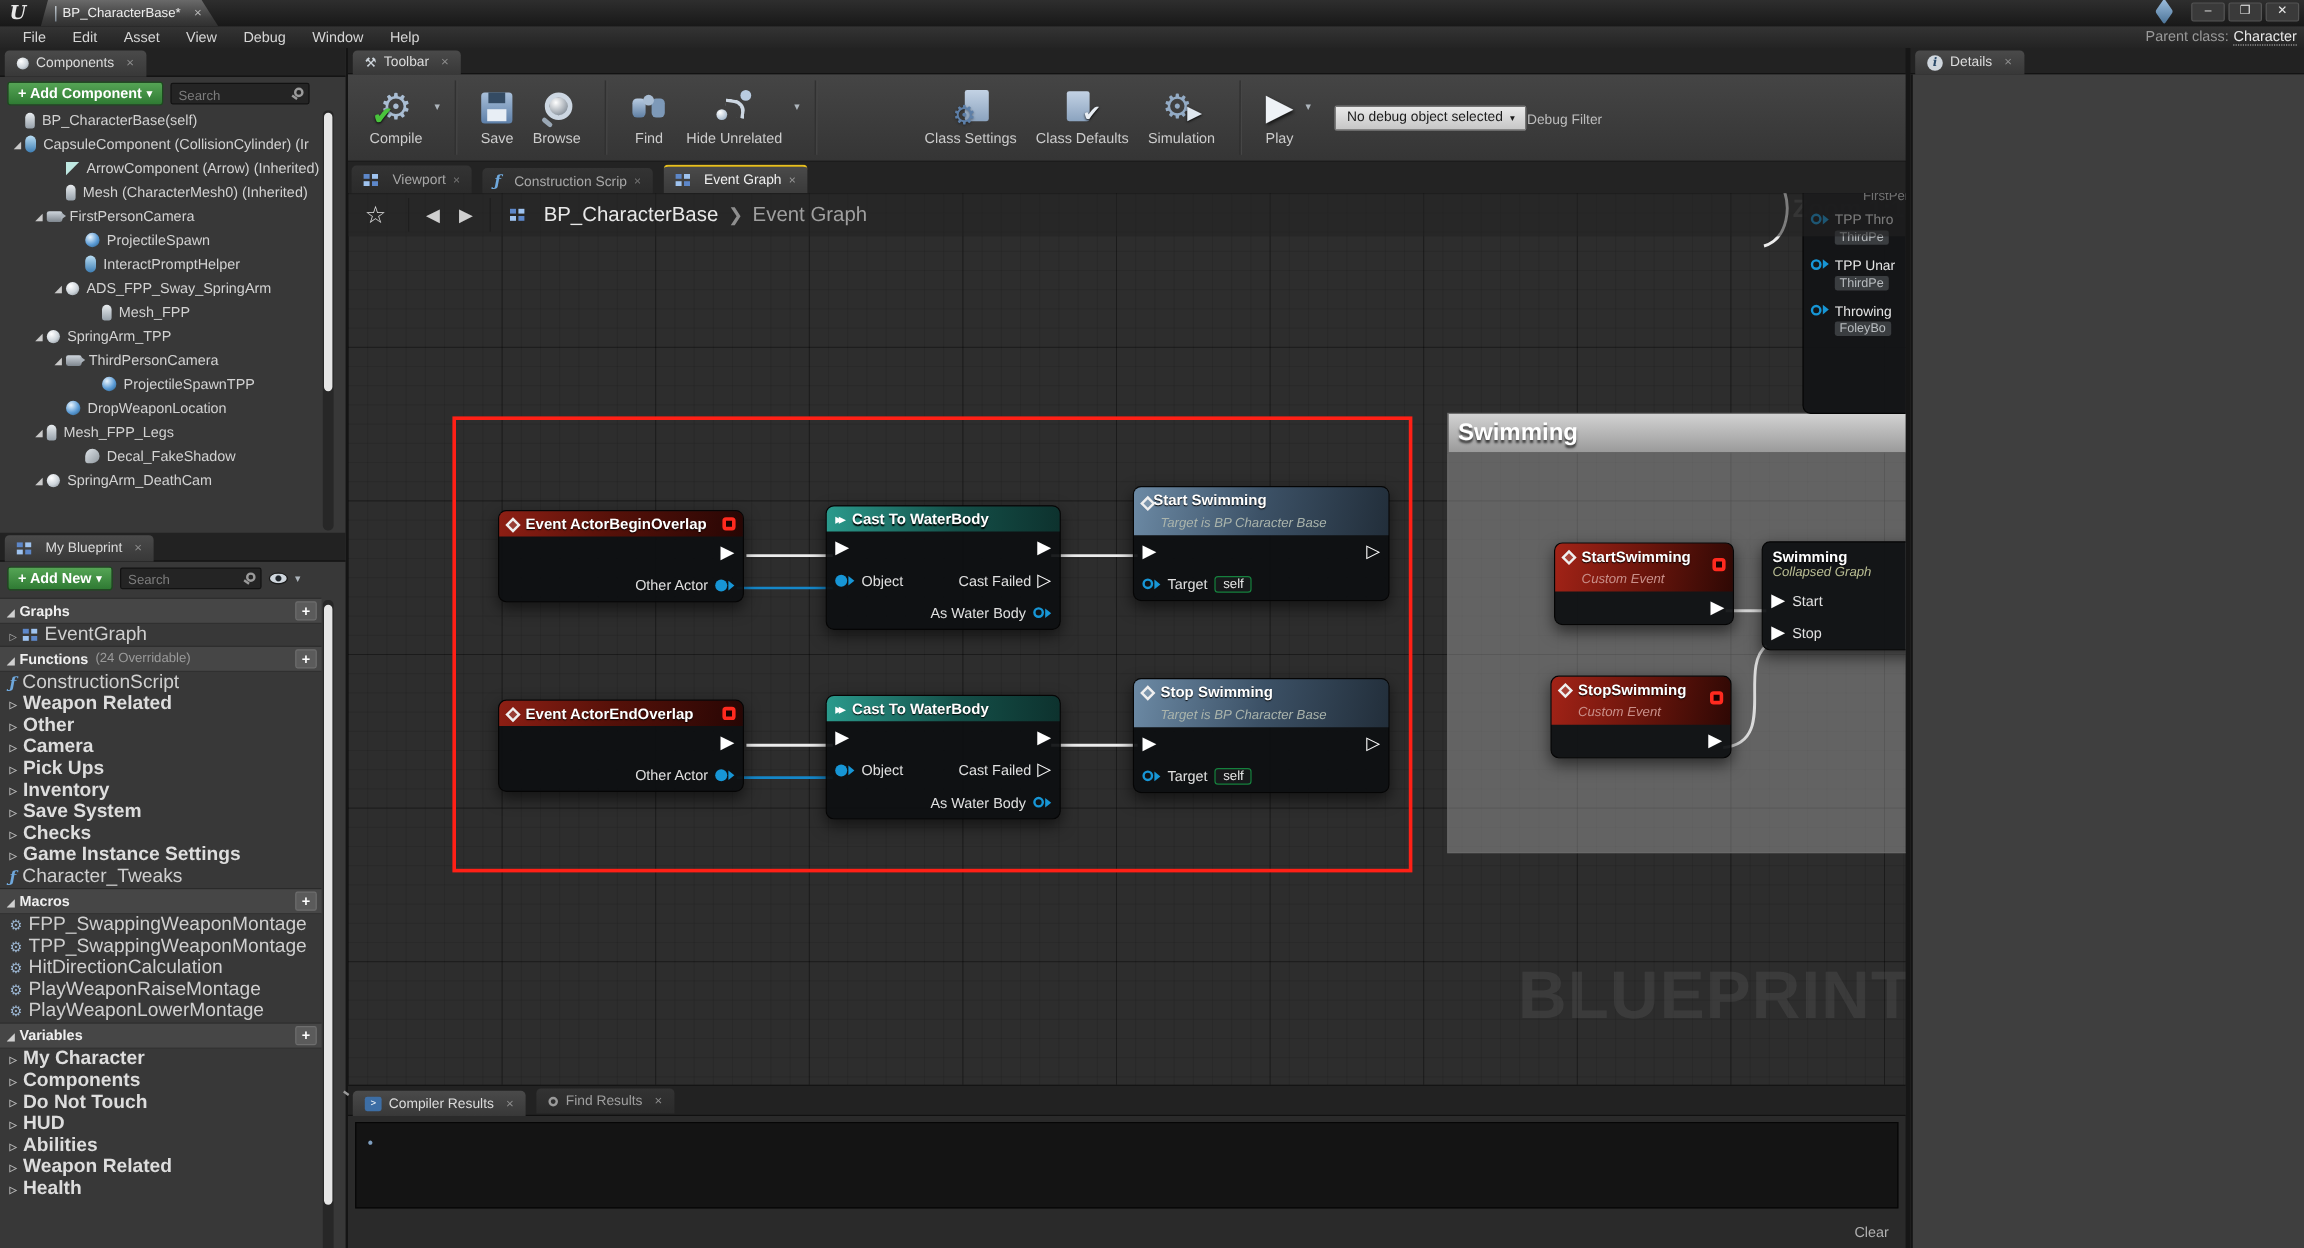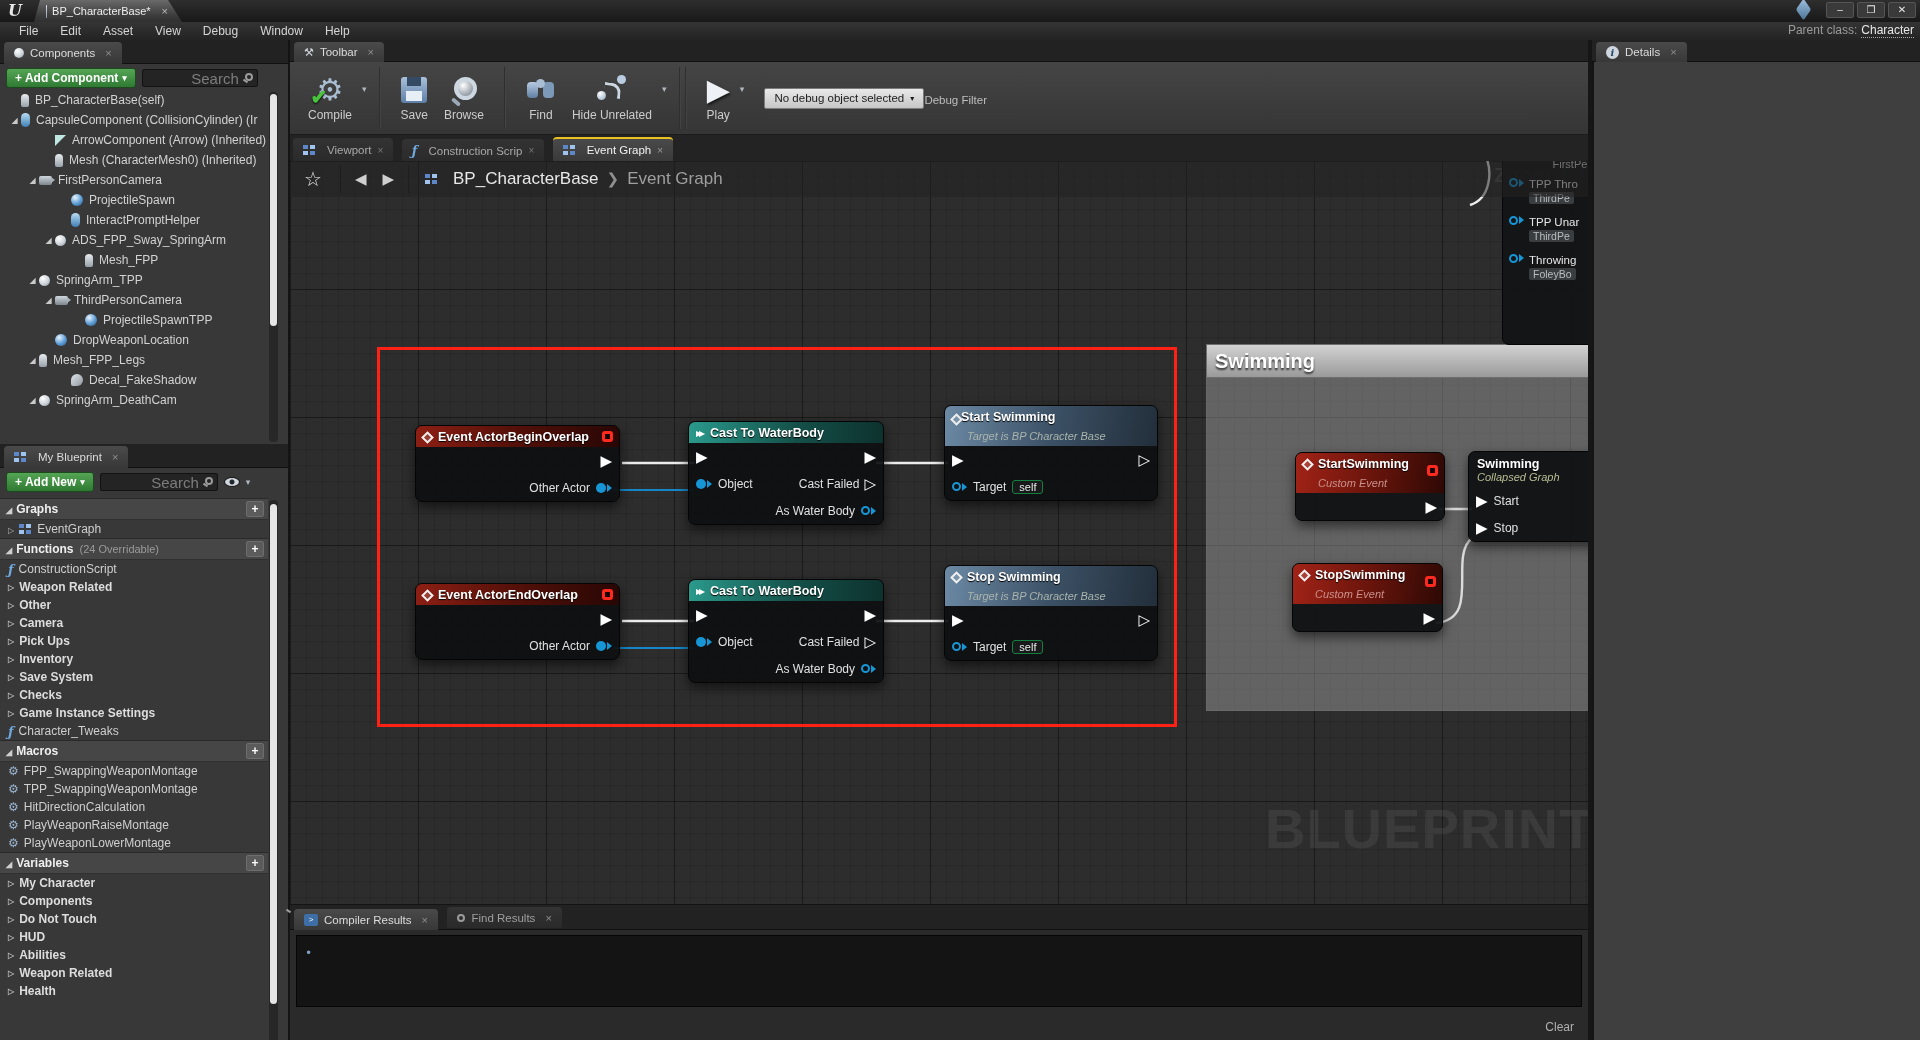--- a/index.html
+++ b/index.html
@@ -36,21 +36,21 @@
     background:linear-gradient(#4a4a4a,#383838); border-radius:4px 4px 0 0; margin:2px 1px 0 4px;
     color:#dcdcdc; font-size:11.5px; }
   .ptab.inactive { background:linear-gradient(#333,#2a2a2a); color:#9f9f9f; }
   .ptab .x { color:#8f8f8f; font-size:11px; margin-left:4px; }
   .btn-green { display:inline-flex; align-items:center; gap:4px; height:20px; padding:0 8px;
     background:linear-gradient(#55a555,#2f7a33); border:1px solid #1c4a1e; border-radius:3px;
     color:#fff; font-weight:bold; font-size:12px; }
   .btn-green .dd { font-size:9px; }
   .searchbox { position:relative; height:18px; background:#242424; border:1px solid #121212; border-radius:2px; }
   .searchbox input { width:100%; height:100%; background:transparent; border:none; outline:none;
-    color:#cfcfcf; font-size:15px; padding:0 18px 0 6px; font-family:"Liberation Sans",sans-serif;text-align:right; }
+    color:#cfcfcf; font-size:11px; padding:0 18px 0 6px; font-family:"Liberation Sans",sans-serif; }
   .searchbox input::placeholder { color:#7d7d7d; }
   .mag { position:absolute; right:4px; top:3px; width:8px; height:8px; border:2px solid #9a9a9a; border-radius:50%; }
   .mag::after { content:""; position:absolute; left:-4px; top:5px; width:5px; height:2px; background:#9a9a9a; transform:rotate(35deg); }
 
   
   #left-col { position:absolute; left:0; top:40px; width:290px; height:1000px; background:#383838; border-right:2px solid #141414; }
   #comp-tree { position:absolute; left:0; top:50px; width:268px; height:352px; overflow:hidden; }
   .trow { height:20px; display:flex; align-items:center; font-size:12px; color:#d2d2d2; white-space:nowrap; overflow:hidden; }
   .trow .caret { width:13px; flex:none; font-size:8px; color:#c9c9c9; visibility:hidden; text-align:center; }
   .trow.has-arrow .caret { visibility:visible; }
@@ -68,21 +68,21 @@
   .vscroll { position:absolute; width:9px; background:#272727; border-radius:4px; }
   .vthumb { position:absolute; left:1px; width:7px; background:#e6e6e6; border-radius:4px; }
 
   
   .sec { height:22px; background:#464646; border-top:1px solid #2a2a2a; border-bottom:1px solid #303030;
     display:flex; align-items:center; padding:0 4px 0 6px; color:#efefef; font-weight:bold; font-size:12px; }
   .sec .scaret::before { content:"◢"; font-size:8px; color:#cfcfcf; margin-right:4px; }
   .sec .badge { font-weight:normal; color:#9a9a9a; font-size:11px; margin-left:6px; }
   .sec .plus { margin-left:auto; width:18px; height:16px; background:#5b5b5b; border:1px solid #6e6e6e; border-radius:2px;
     color:#fff; font-weight:bold; font-size:12px; line-height:14px; text-align:center; }
-  .mbrow { height:18px; display:flex; align-items:center; font-size:12px; color:#cfcfcf; padding-left:8px; white-space:nowrap; overflow:hidden; }
+  .mbrow { height:18px; display:flex; align-items:center; font-size:16px; color:#cfcfcf; padding-left:8px; white-space:nowrap; overflow:hidden; }
   .mbrow.cat { font-weight:bold; color:#dddddd; }
   .mbrow.cat::before { content:"▷"; font-size:8px; color:#b5b5b5; margin-right:5px; }
   .mbrow .gcaret::before { content:"▷"; font-size:8px; color:#b5b5b5; margin-right:5px; }
   .icon-func { color:#6fa8dc; font:bold italic 13px "DejaVu Serif", serif; margin-right:5px; }
   .icon-func::before { content:"ƒ"; }
   .icon-macro { color:#9ab4cf; font-size:12px; margin-right:5px; }
   .icon-macro::before { content:"⚙"; }
   .icon-graph { width:12px; height:10px; position:relative; margin-right:6px; }
   .icon-graph::before { content:""; position:absolute; width:5px; height:4px; background:#5d87c9;
     box-shadow:7px 0 #9fc3ef, 0 6px #9fc3ef, 7px 6px #5d87c9; }
@@ -557,20 +557,40 @@
     </span>
     <span class="tbtn">
       <span class="tico">
           <span class="nodeglyph"></span>
         </span>
       <span>Hide Unrelated</span>
     </span>
     <span class="tdd">▾</span>
   </div>
   <div class="tsep"></div>
+  <div class="tgroup" style="margin-left:70px">
+    <span class="tbtn">
+      <span class="tico">
+          <span class="pagegear"></span>
+        </span>
+      <span>Class Settings</span>
+    </span>
+    <span class="tbtn">
+      <span class="tico">
+          <span class="pagecheck"></span>
+        </span>
+      <span>Class Defaults</span>
+    </span>
+    <span class="tbtn">
+      <span class="tico">
+          <span class="simgear"></span>
+        </span>
+      <span>Simulation</span>
+    </span>
+  </div>
   <div class="tsep"></div>
   <div class="tgroup">
     <span class="tbtn">
       <span class="tico">
           <span class="playico">▶</span>
         </span>
       <span>Play</span>
     </span>
     <span class="tdd">▾</span>
   </div>

